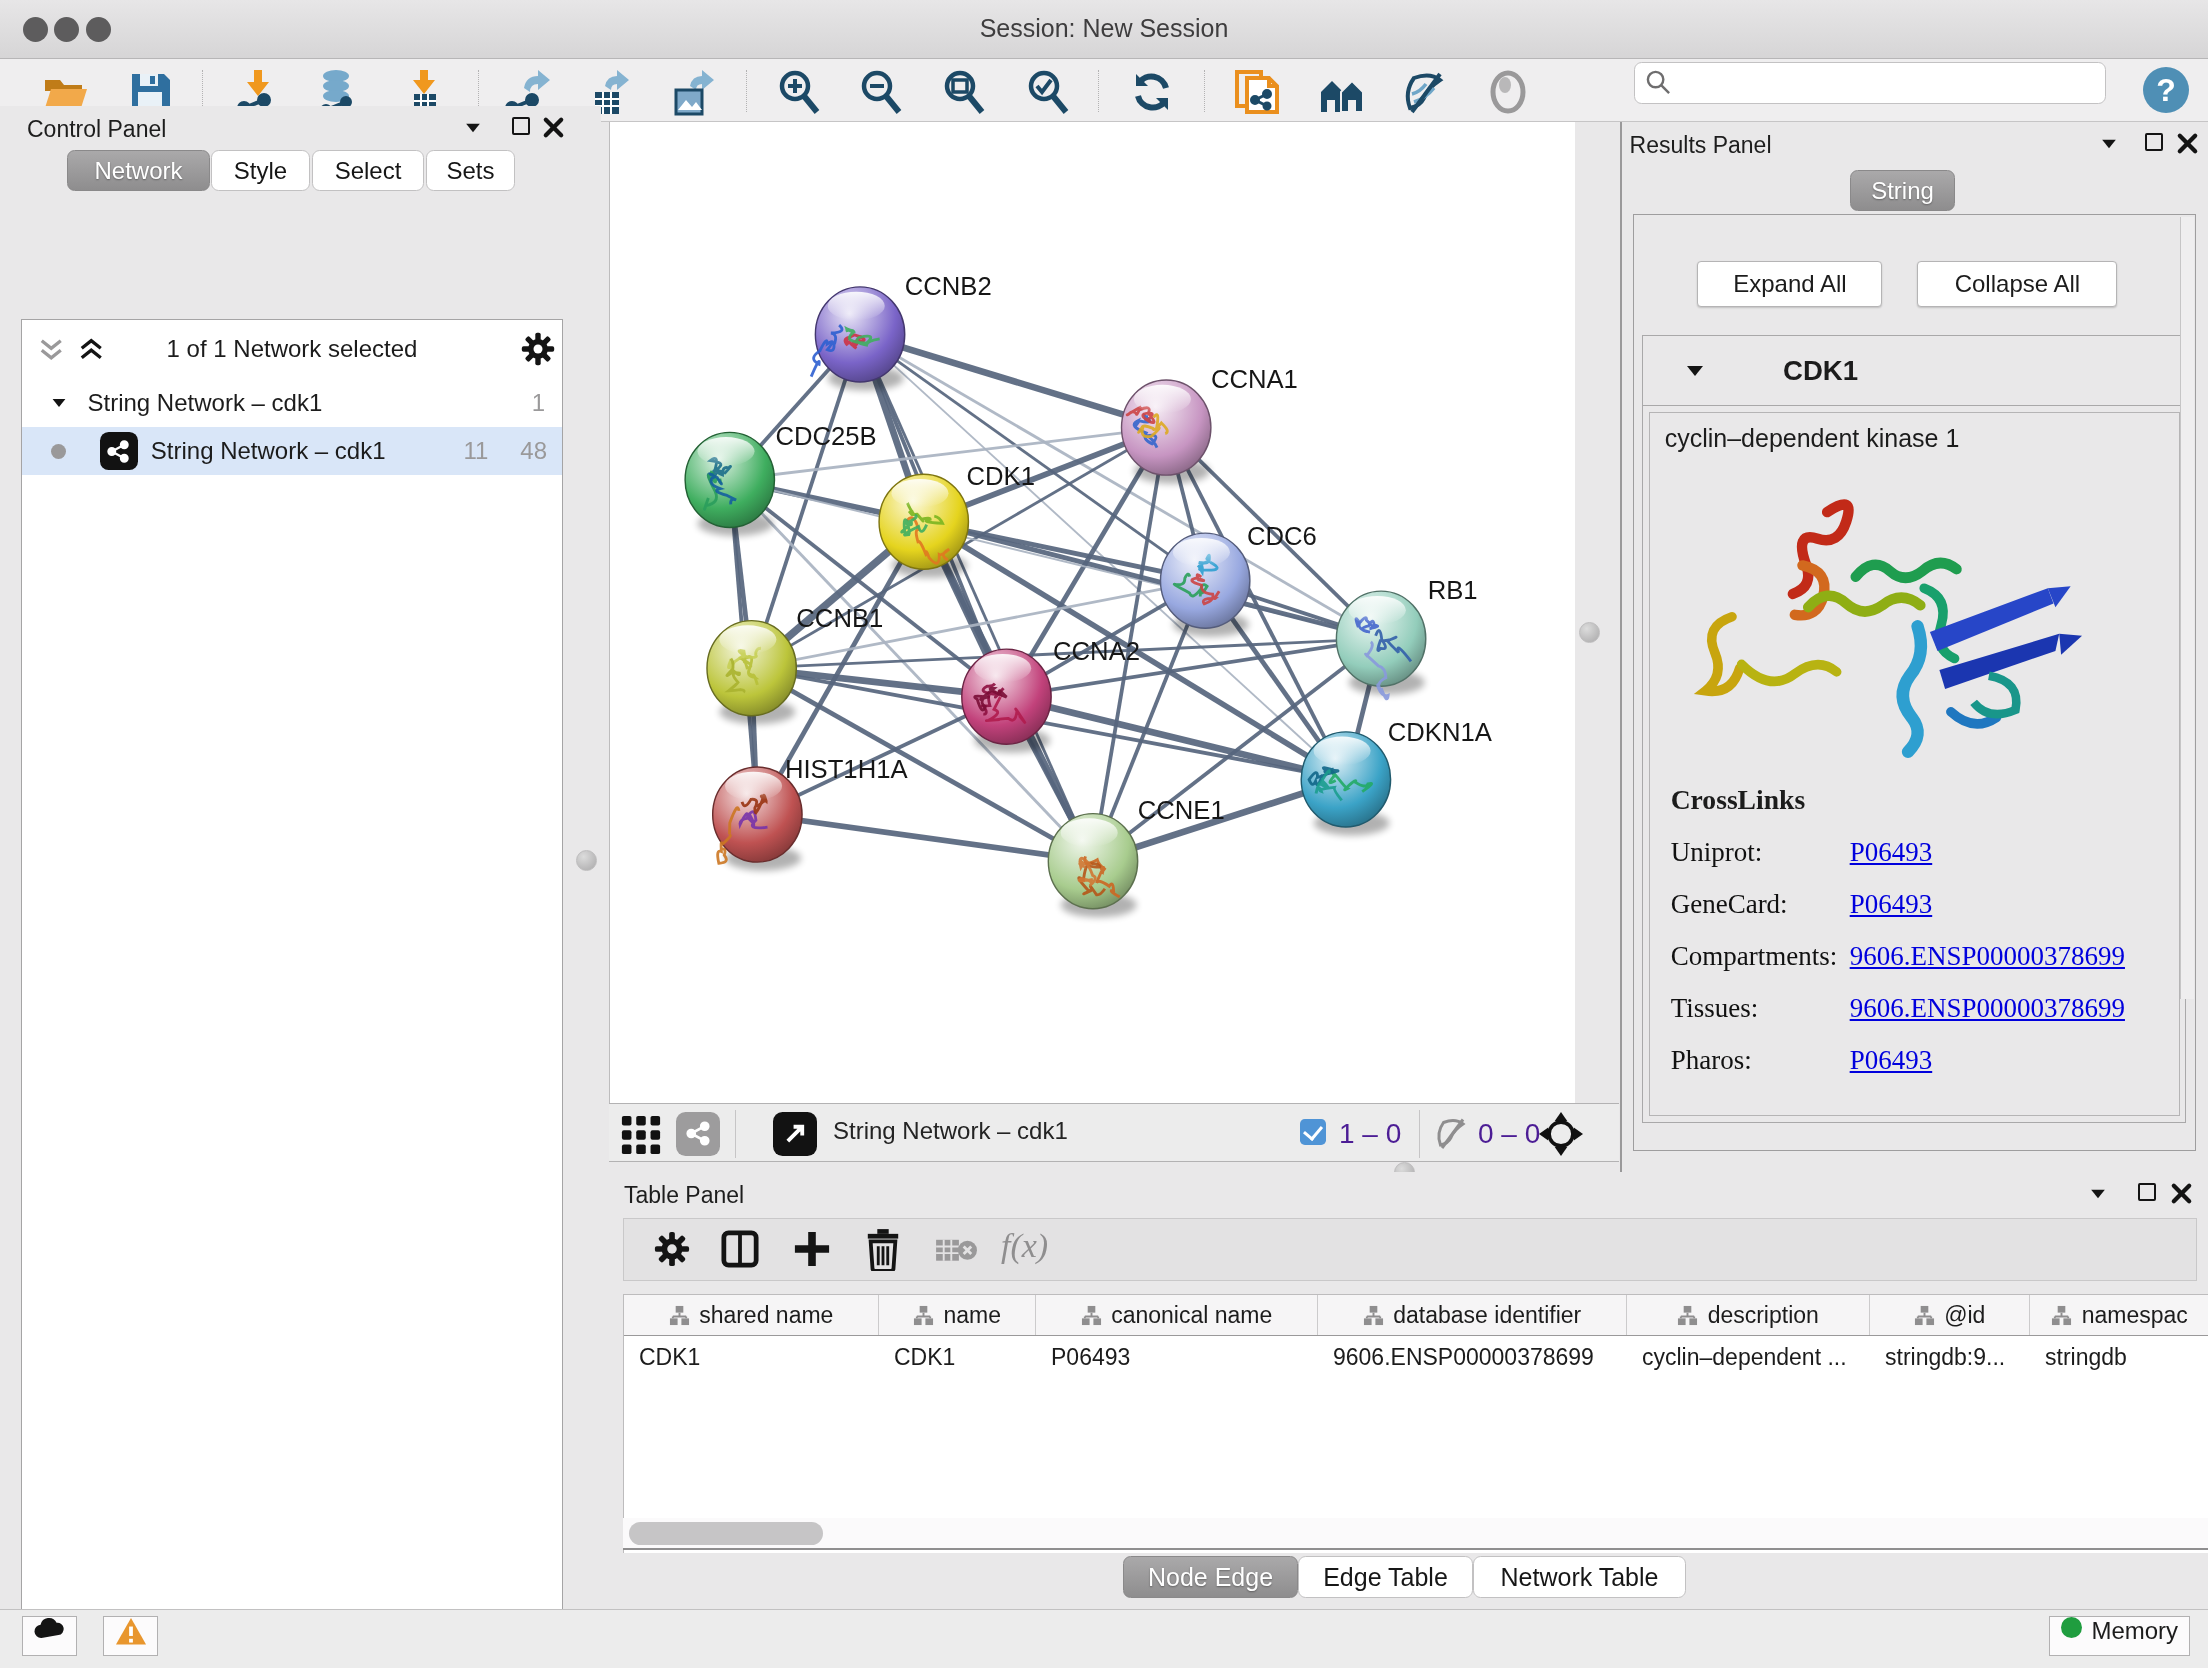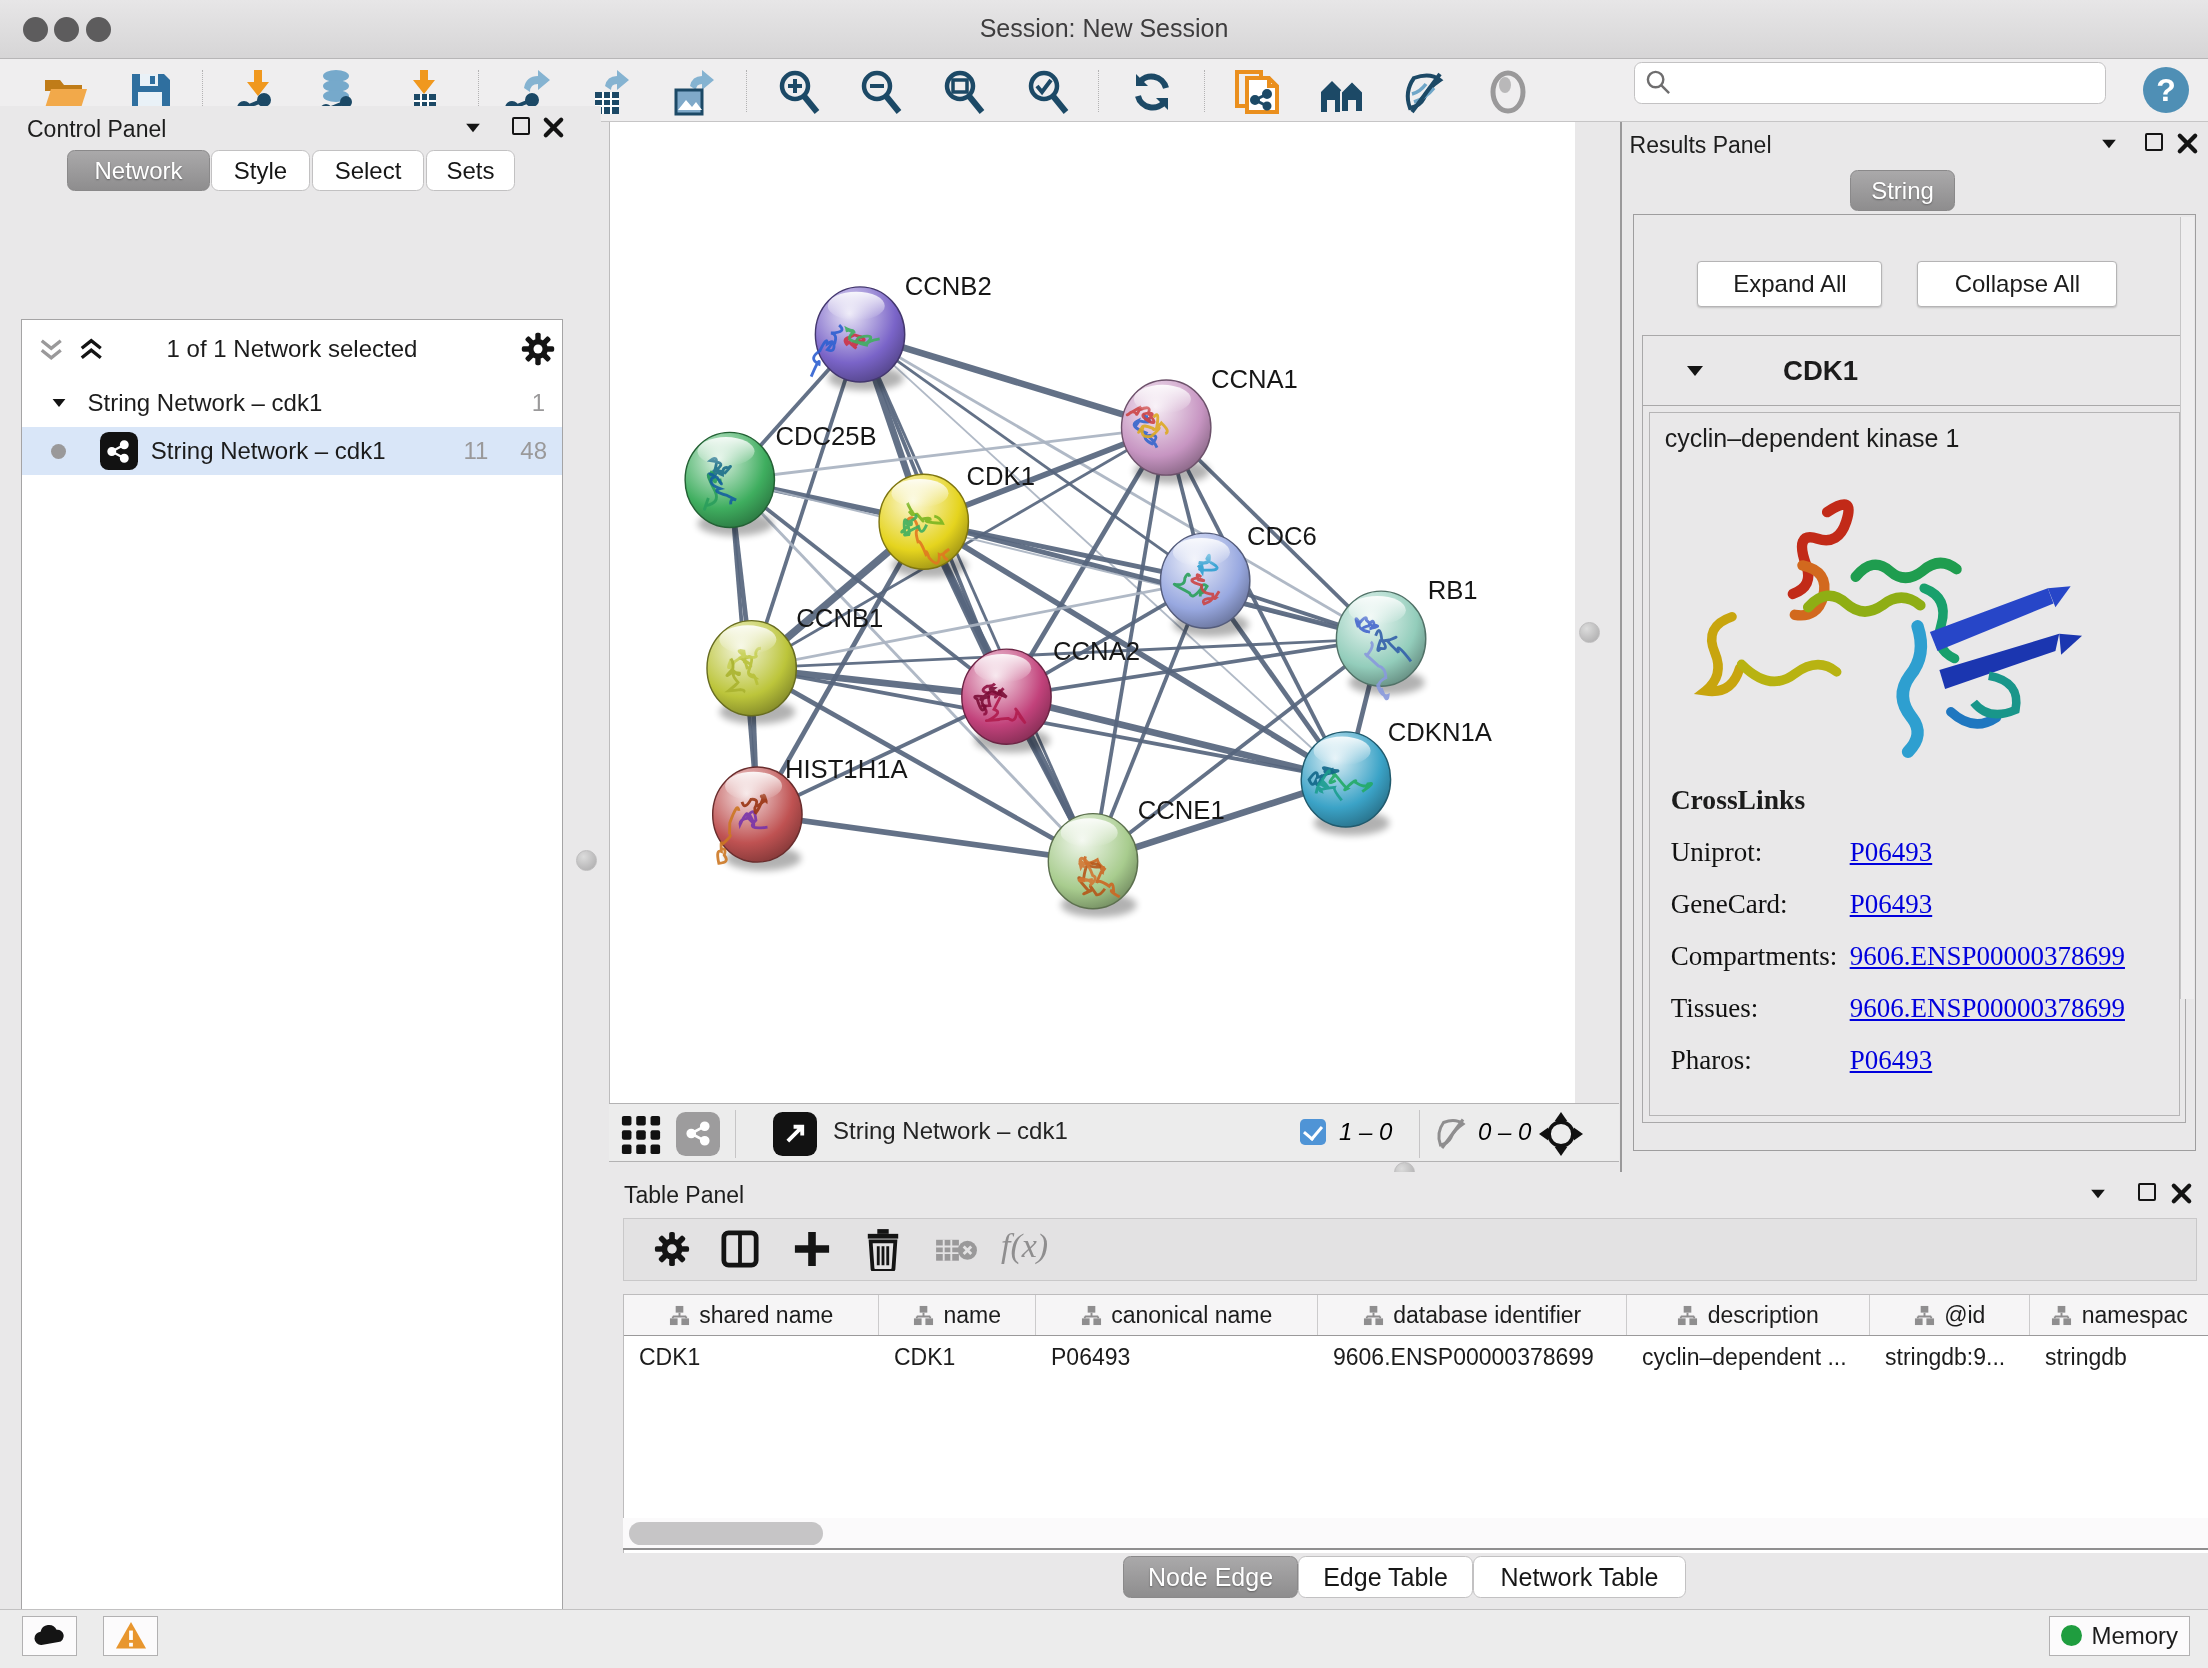--- a/index.html
+++ b/index.html
@@ -43,21 +43,21 @@
   .tree-row .cnt { color:#9a999a; }
   .share-badge { width:38px; height:38px; border-radius:8.6px; background:#121212; display:flex;
     align-items:center; justify-content:center; }
 
   
   #net-canvas { position:absolute; left:609px; top:122px; width:966px; height:982px;
     background:#fff; border-left:1px solid #bdbcbd; }
   #net-toolbar { position:absolute; left:609px; top:1103px; width:1010px; height:59px;
     background:#ececec; border-top:1px solid #b3b2b3; border-bottom:1px solid #b3b2b3; }
   .ntsep { position:absolute; top:5.7px; height:48px; border-left:1px solid #c6c5c6; }
-  .count-txt { font-size:24px; color:#000000;font-style:italic; }
+  .count-txt { font-size:28px; color:#4c1d95; }
   .blue-check { width:26px; height:26px; border-radius:4.8px; background:#4f94d6; position:relative; display:inline-block;}
   .blue-check::after { content:""; position:absolute; left:6.7px; top:2.9px; width:8.6px; height:14.3px;
     border:solid #fff; border-width:0 3.8px 3.8px 0; transform:rotate(40deg); }
 
   .split-dot { position:absolute; width:21px; height:21px; border-radius:50%;
     background:radial-gradient(circle at 35% 30%, #dcdcdc, #a9a8a9); border:1px solid #bdbcbd; }
 
   
   #results-panel { position:absolute; left:1620px; top:122px; width:499px; height:1050px;
     background:#e9e8e9; border-left:2.9px double #9a999a; }
@@ -91,21 +91,21 @@
   .td { padding-left:15px; display:flex; align-items:center; overflow:hidden; white-space:nowrap; }
   #tp-hscroll { position:absolute; left:22px; top:346px; width:1586px; height:32px; background:#fbfafb;
     border-bottom:2.9px double #8f8e8f; }
   #tp-hthumb { position:absolute; left:5.7px; top:3.8px; width:194px; height:23px; background:#c6c5c6; border-radius:11.4px; }
   #tp-tabs { position:absolute; left:0; top:384px; width:100%; }
 
   
   #statusbar { position:absolute; left:0; top:1609px; width:2208px; height:59px;
     background:#ececec; border-top:1px solid #c2c1c2; }
   .sb-btn { position:absolute; top:5.7px; height:40px; background:#fcfbfc; border:1.9px solid #b2b1b2;
-    display:flex; align-items:center; justify-content:center; }
+    display:flex; justify-content:center; }
 </style>
 </head>
 <body>
 
 <div id="titlebar">
   <span class="tl" style="left:23px"></span>
   <span class="tl" style="left:54px"></span>
   <span class="tl" style="left:86px"></span>
   <div id="win-title">Session: New Session</div>
 </div>

